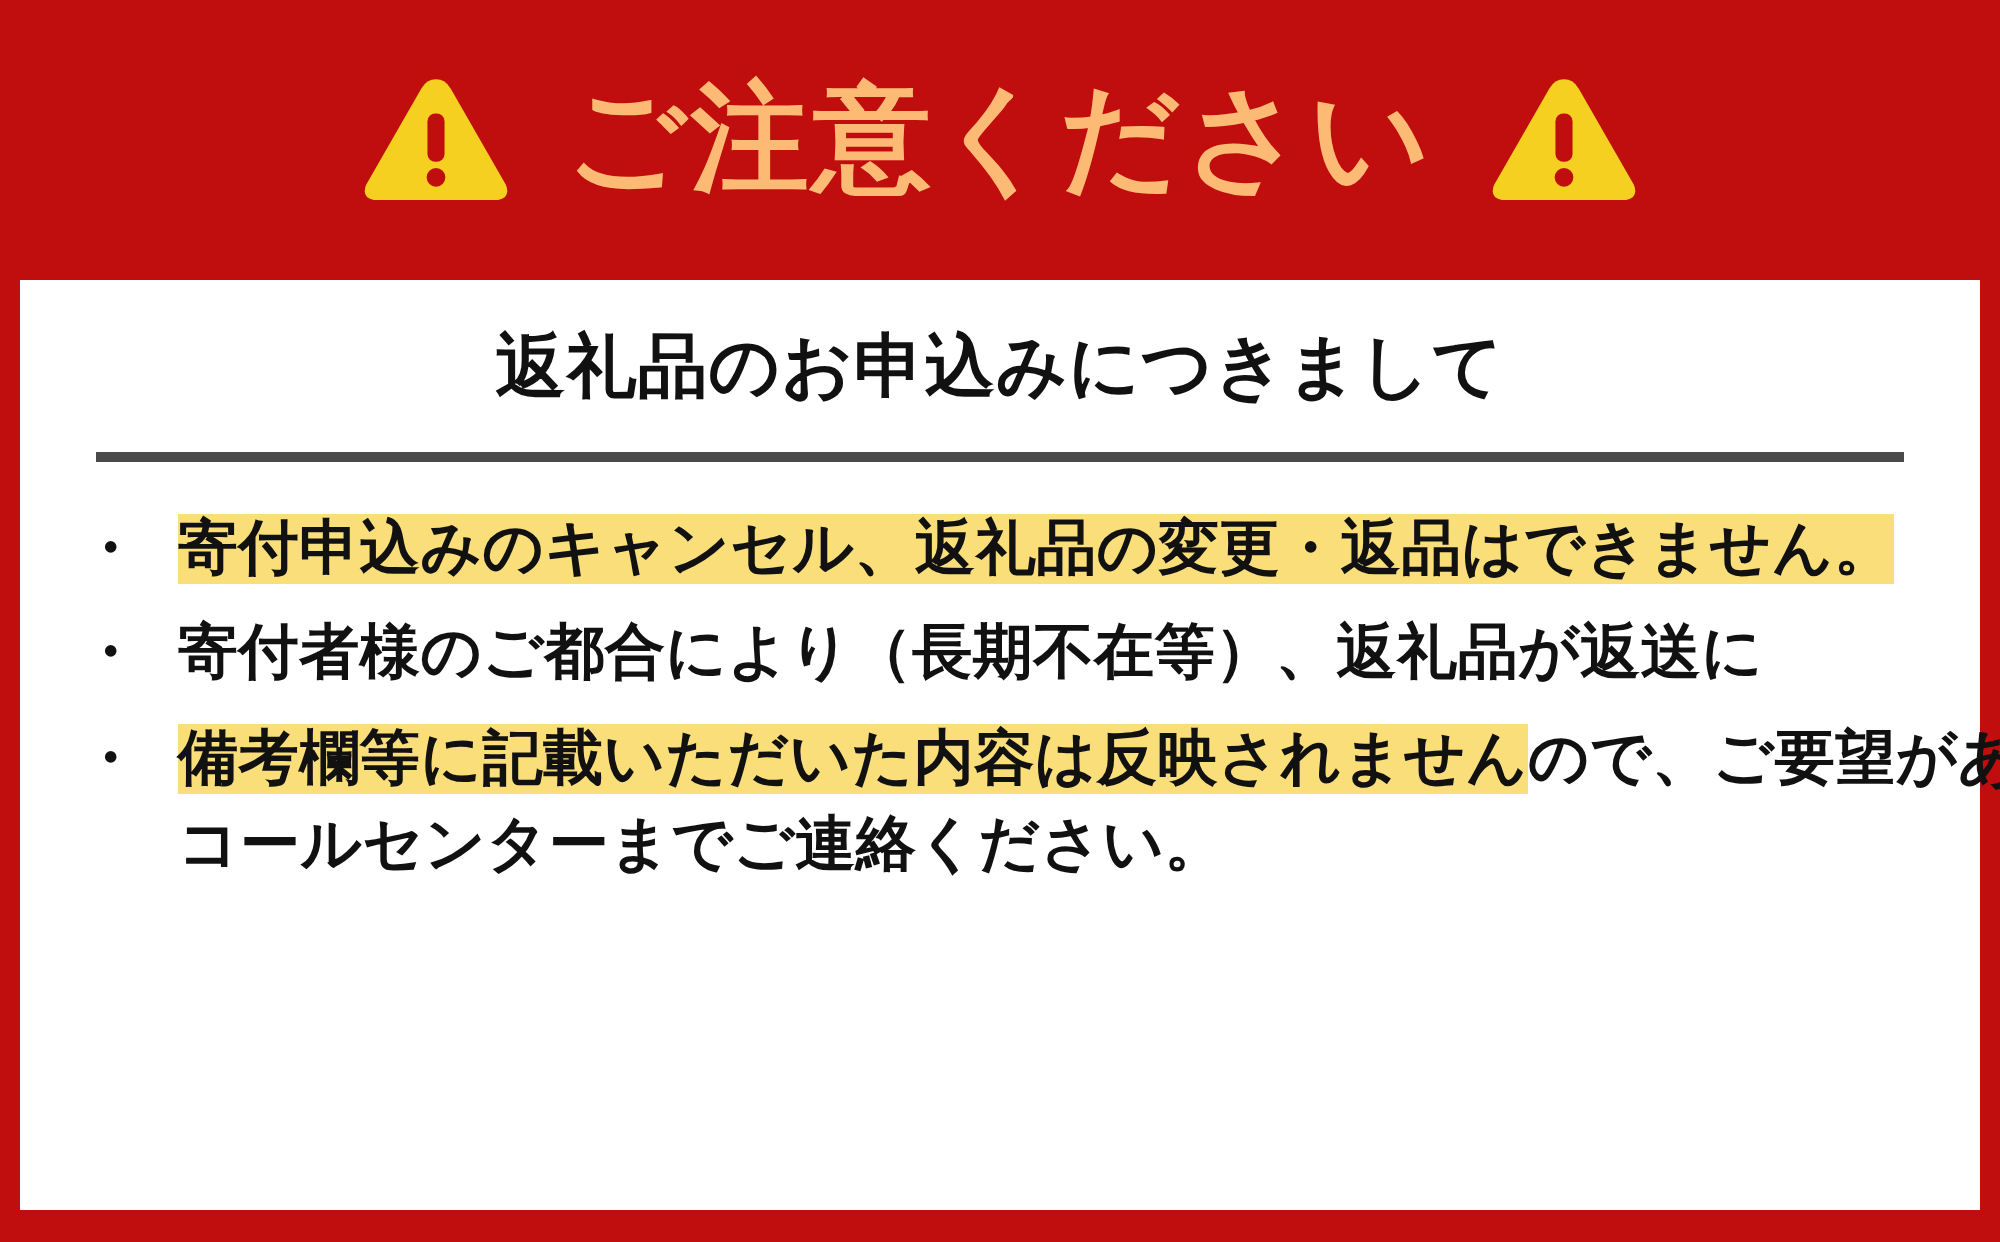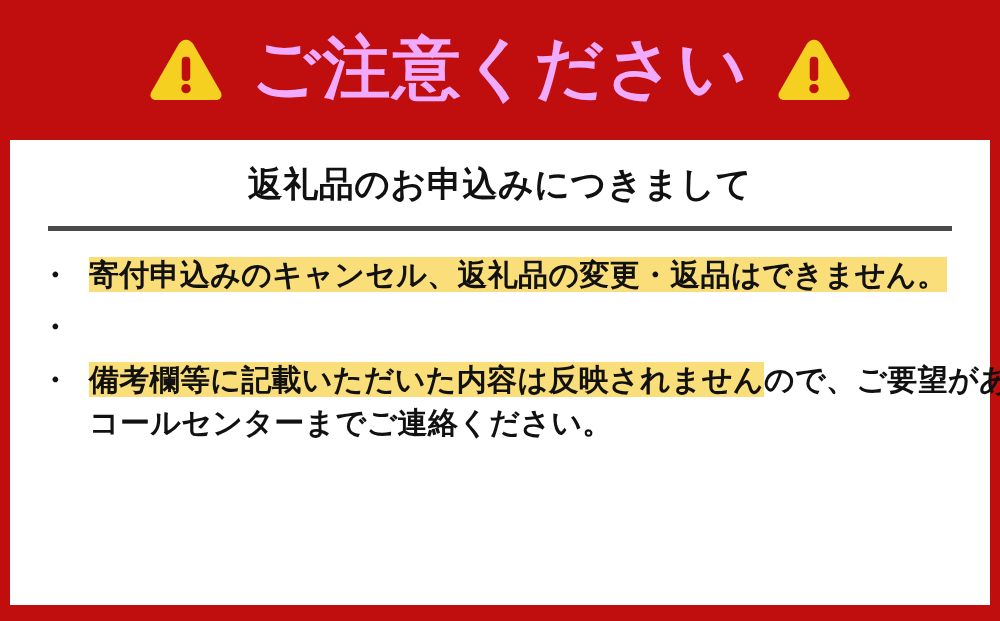--- a/index.html
+++ b/index.html
@@ -35,22 +35,22 @@
   }
 
   .warn-icon {
     width: 78px;
     height: 70px;
     flex: 0 0 auto;
     display: block;
   }
 
   #header-title {
-    color: #f0abfc;
-    font-size: 68px;
+    color: #fdba74;
+    font-size: 59px;
     font-weight: bold;
     letter-spacing: 2px;
     line-height: 1;
     white-space: nowrap;
     margin-top: -4px;
   }
 
   
   #panel {
     flex: 1 1 auto;
@@ -161,20 +161,21 @@
     <div id="notes">
         <div class="note-item">
           <span class="note-bullet">・</span>
           <span class="note-body">
             <span class="note-line"><span class="hl">寄付申込みのキャンセル、返礼品の変更・返品はできません。</span></span>
           </span>
         </div>
         <div class="note-item">
           <span class="note-bullet">・</span>
           <span class="note-body">
+            <span class="note-line"><span>寄付者様のご都合により（長期不在等）、返礼品が返送に</span></span>
           </span>
         </div>
         <div class="note-item">
           <span class="note-bullet">・</span>
           <span class="note-body">
             <span class="note-line"><span class="hl">備考欄等に記載いただいた内容は反映されません</span><span>ので、ご要望がある際は</span></span>
             <span class="note-line"><span>コールセンターまでご連絡ください。</span></span>
           </span>
         </div>
       </div>

